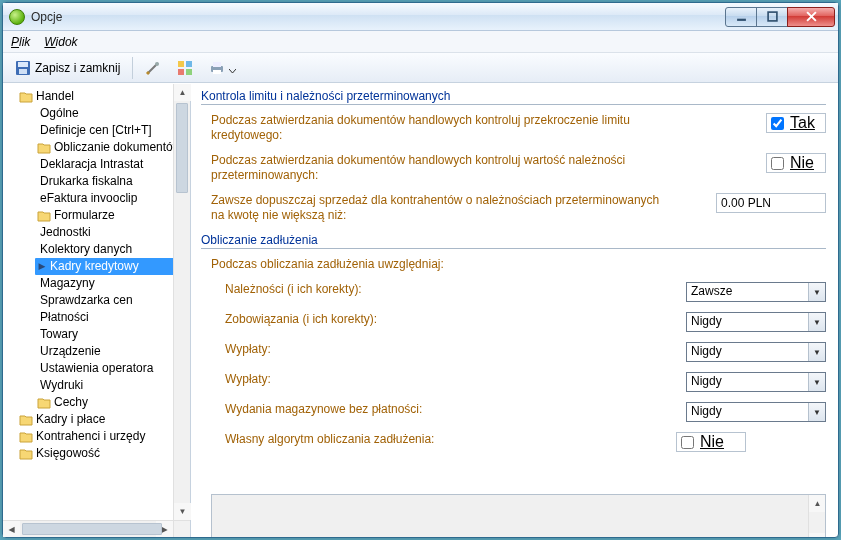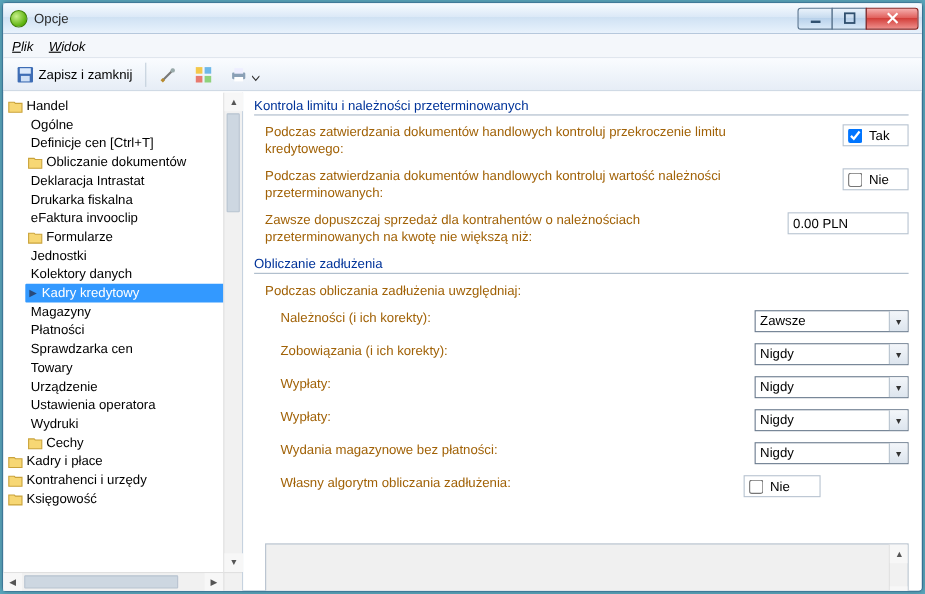--- a/index.html
+++ b/index.html
@@ -83,24 +83,24 @@
   .tb-icn { width: 16px; height: 16px; display: inline-block; }
   .tb-dd { width: 7px; height: 7px; display: inline-block; }
   
   .body-split {
     flex: 1;
     display: flex;
     border-top: 1px solid #fff;
     overflow: hidden;
   }
   .tree-pane {
-    width: 218px;
+    width: 188px;
     border-right: 1px solid #c6d2df;
     position: relative;
-    padding: 4px 0 0 0;
+    padding: 4px 0 0 12px;
     background: #fff;
   }
   .tree {
     font-size: 12px; line-height: 17px;
     height: calc(100% - 18px);
     overflow: hidden;
   }
   .tree ul { list-style: none; margin: 0; padding: 0 0 0 18px; }
   .tree > ul { padding-left: 2px; }
   .tree li { white-space: nowrap; }
@@ -171,21 +171,21 @@
   .ctrl-col { width: 150px; display:flex; justify-content:flex-end; }
   .chkbox {
     display: inline-flex; align-items: center; gap: 6px;
     border: 1px solid #b7c3d0;
     background: #fff;
     padding: 1px 8px 1px 4px;
     height: 20px;
     min-width: 60px;
   }
   .chkbox input { margin:0; width:13px; height:13px; }
-  .chkbox span { font-size: 12px; }
+  .chkbox span { font-size: 16px; text-decoration: underline; }
   .textbox {
     height: 20px; width: 110px;
     border: 1px solid #b7c3d0;
     text-align: left;
     padding: 0 4px;
     font-size: 12px;
     font-family: inherit;
   }
   .combo {
     width: 140px; height: 20px;
@@ -374,27 +374,27 @@
                 </li>
               <li>
                   <div class="row">
                     <span class="leaf-ic"></span>
                     <span>Magazyny</span>
                   </div>
                 </li>
               <li>
                   <div class="row">
                     <span class="leaf-ic"></span>
+                    <span>Sprawdzarka cen</span>
+                  </div>
+                </li>
+              <li>
+                  <div class="row">
+                    <span class="leaf-ic"></span>
                     <span>Płatności</span>
-                  </div>
-                </li>
-              <li>
-                  <div class="row">
-                    <span class="leaf-ic"></span>
-                    <span>Sprawdzarka cen</span>
                   </div>
                 </li>
               <li>
                   <div class="row">
                     <span class="leaf-ic"></span>
                     <span>Towary</span>
                   </div>
                 </li>
               <li>
                   <div class="row">

